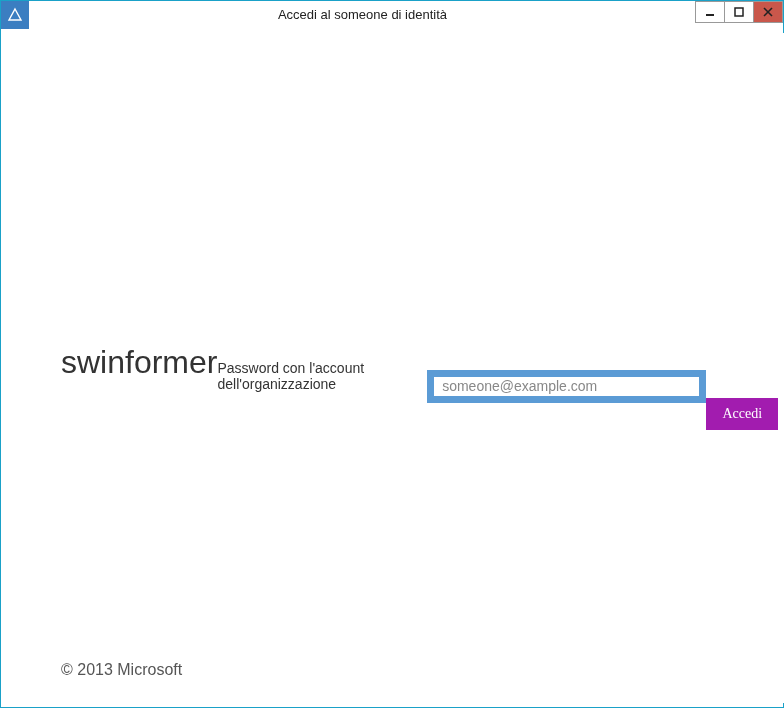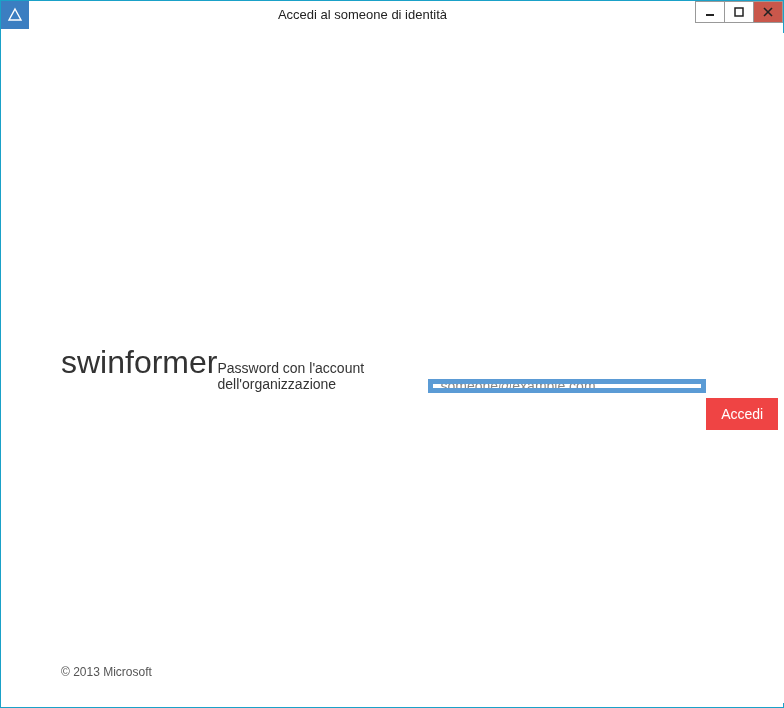--- a/index.html
+++ b/index.html
@@ -78,47 +78,47 @@
     color: #333;
     margin-bottom: 58px;
   }
   .instruction {
     font-size: 14px;
     color: #333;
     margin-bottom: 30px;
   }
   .text-input {
     width: 350px;
-    height: 14px;
-    border: 5px solid #6d28d9;
+    height: 33px;
+    border: 7px solid #6d28d9;
     padding: 0 8px;
     font-size: 14px;
     color: #333;
     margin-bottom: 10px;
     outline: none;
     font-family: inherit;
   }
   .text-input::placeholder { color: #888; }
   .text-input.focused { border-color: #5b9bd5; }
   .signin-btn {
     margin-top: 46px;
     width: 92px;
     height: 32px;
-    background: #ef4444;
+    background: #a21caf;
     color: #fff;
     border: none;
     font-size: 14px;
     cursor: pointer;
-    font-family: Liberation Sans, sans-serif;
+    font-family: Liberation Serif, serif;
   }
   .footer {
     position: absolute;
     bottom: 24px;
     left: 56px;
-    font-size: 12px;
+    font-size: 16px;
     color: #555;
   }
 </style>
 </head>
 <body>
 
 <div class="outer-frame">
 
   <div class="titlebar">
     <div class="titlebar-icon">

